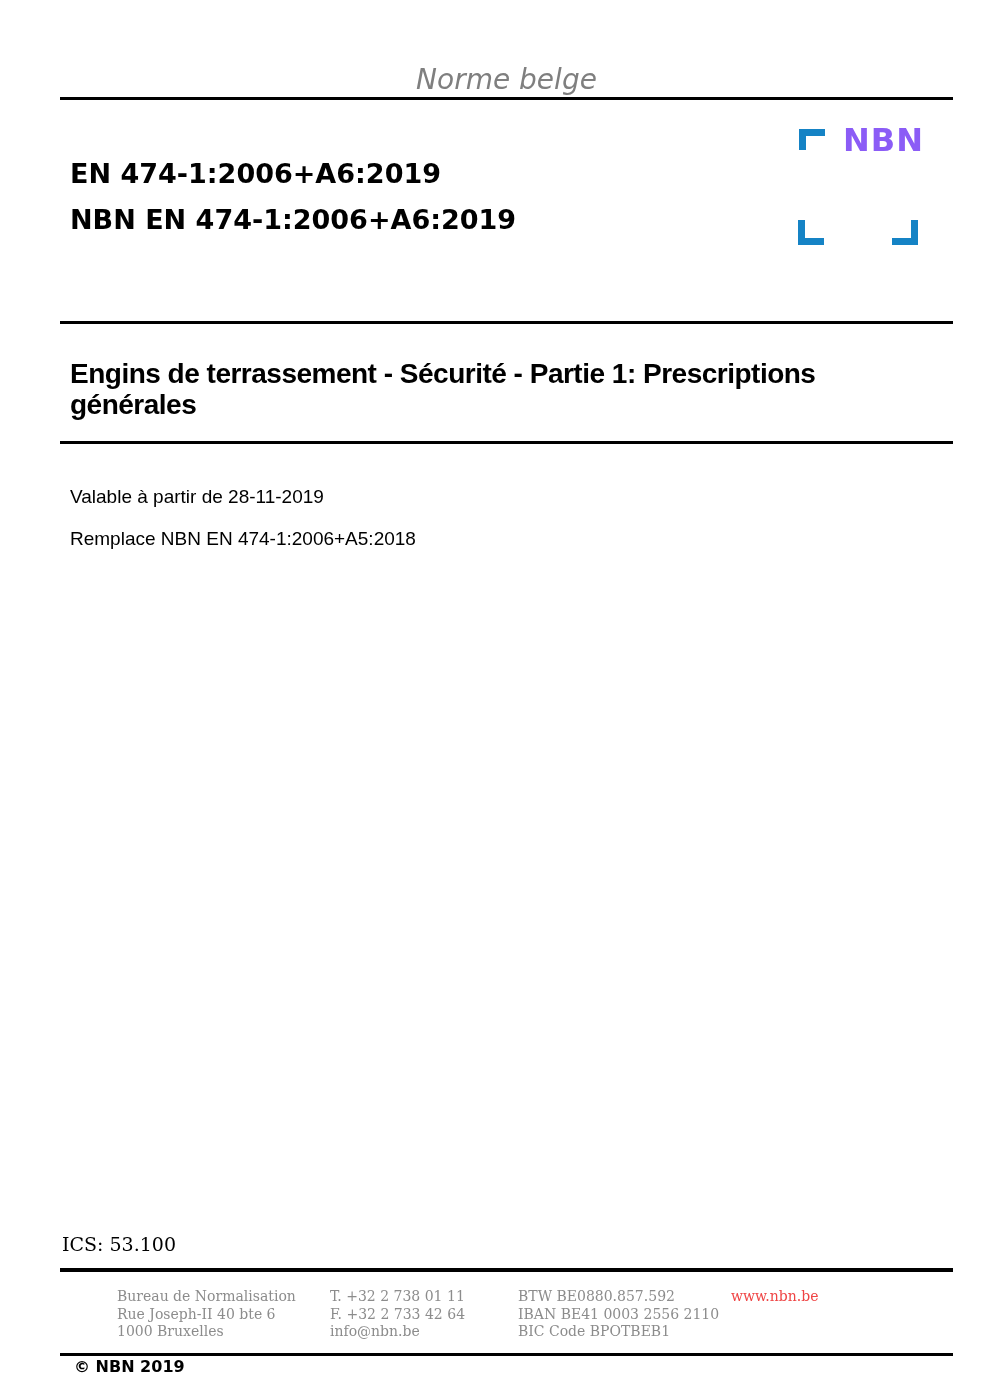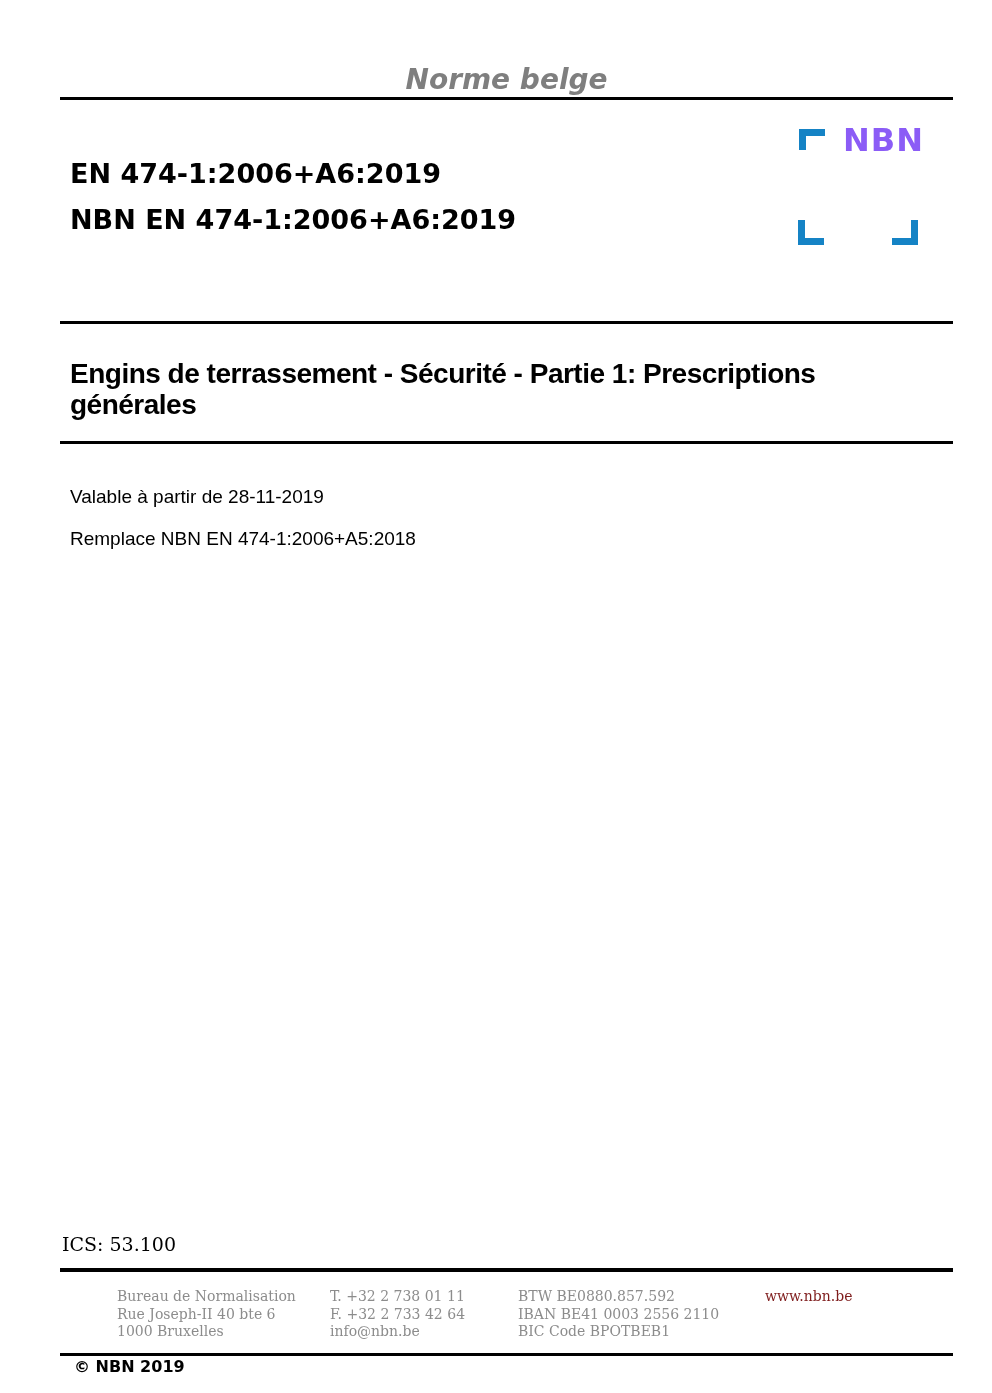--- a/index.html
+++ b/index.html
@@ -25,21 +25,21 @@
   .rule-footer-top   { top: 1268px; height: 4px; }
   .rule-footer-bottom{ top: 1353px; }
 
   .kicker {
     position: absolute;
     left: 60px; top: 63px;
     width: 893px;
     text-align: center;
     font-family: "DejaVu Sans", sans-serif;
     font-style: italic;
-    font-weight: bold;
+    font-weight: normal;
     font-size: 28px;
     color: #7f7f7f;
   }
   .code {
     position: absolute;
     left: 70px;
     font-family: "DejaVu Sans", sans-serif;
     font-weight: bold;
     font-size: 27px;
     white-space: nowrap;
@@ -91,21 +91,21 @@
     top: 1288px;
     font-family: "DejaVu Serif", serif;
     font-size: 14px;
     line-height: 17.5px;
     color: #8c8c8c;
     white-space: nowrap;
   }
   .col-address { left: 117px; }
   .col-contact { left: 330px; }
   .col-reg     { left: 518px; }
-  .col-web     { left: 765px; color: #7f1d1d; }
+  .col-web     { left: 731px; color: #ef4444; }
 
   .copyright {
     position: absolute;
     left: 74px; top: 1357px;
     font-family: "DejaVu Sans", sans-serif;
     font-weight: bold;
     font-size: 16px;
   }
 </style>
 </head>

